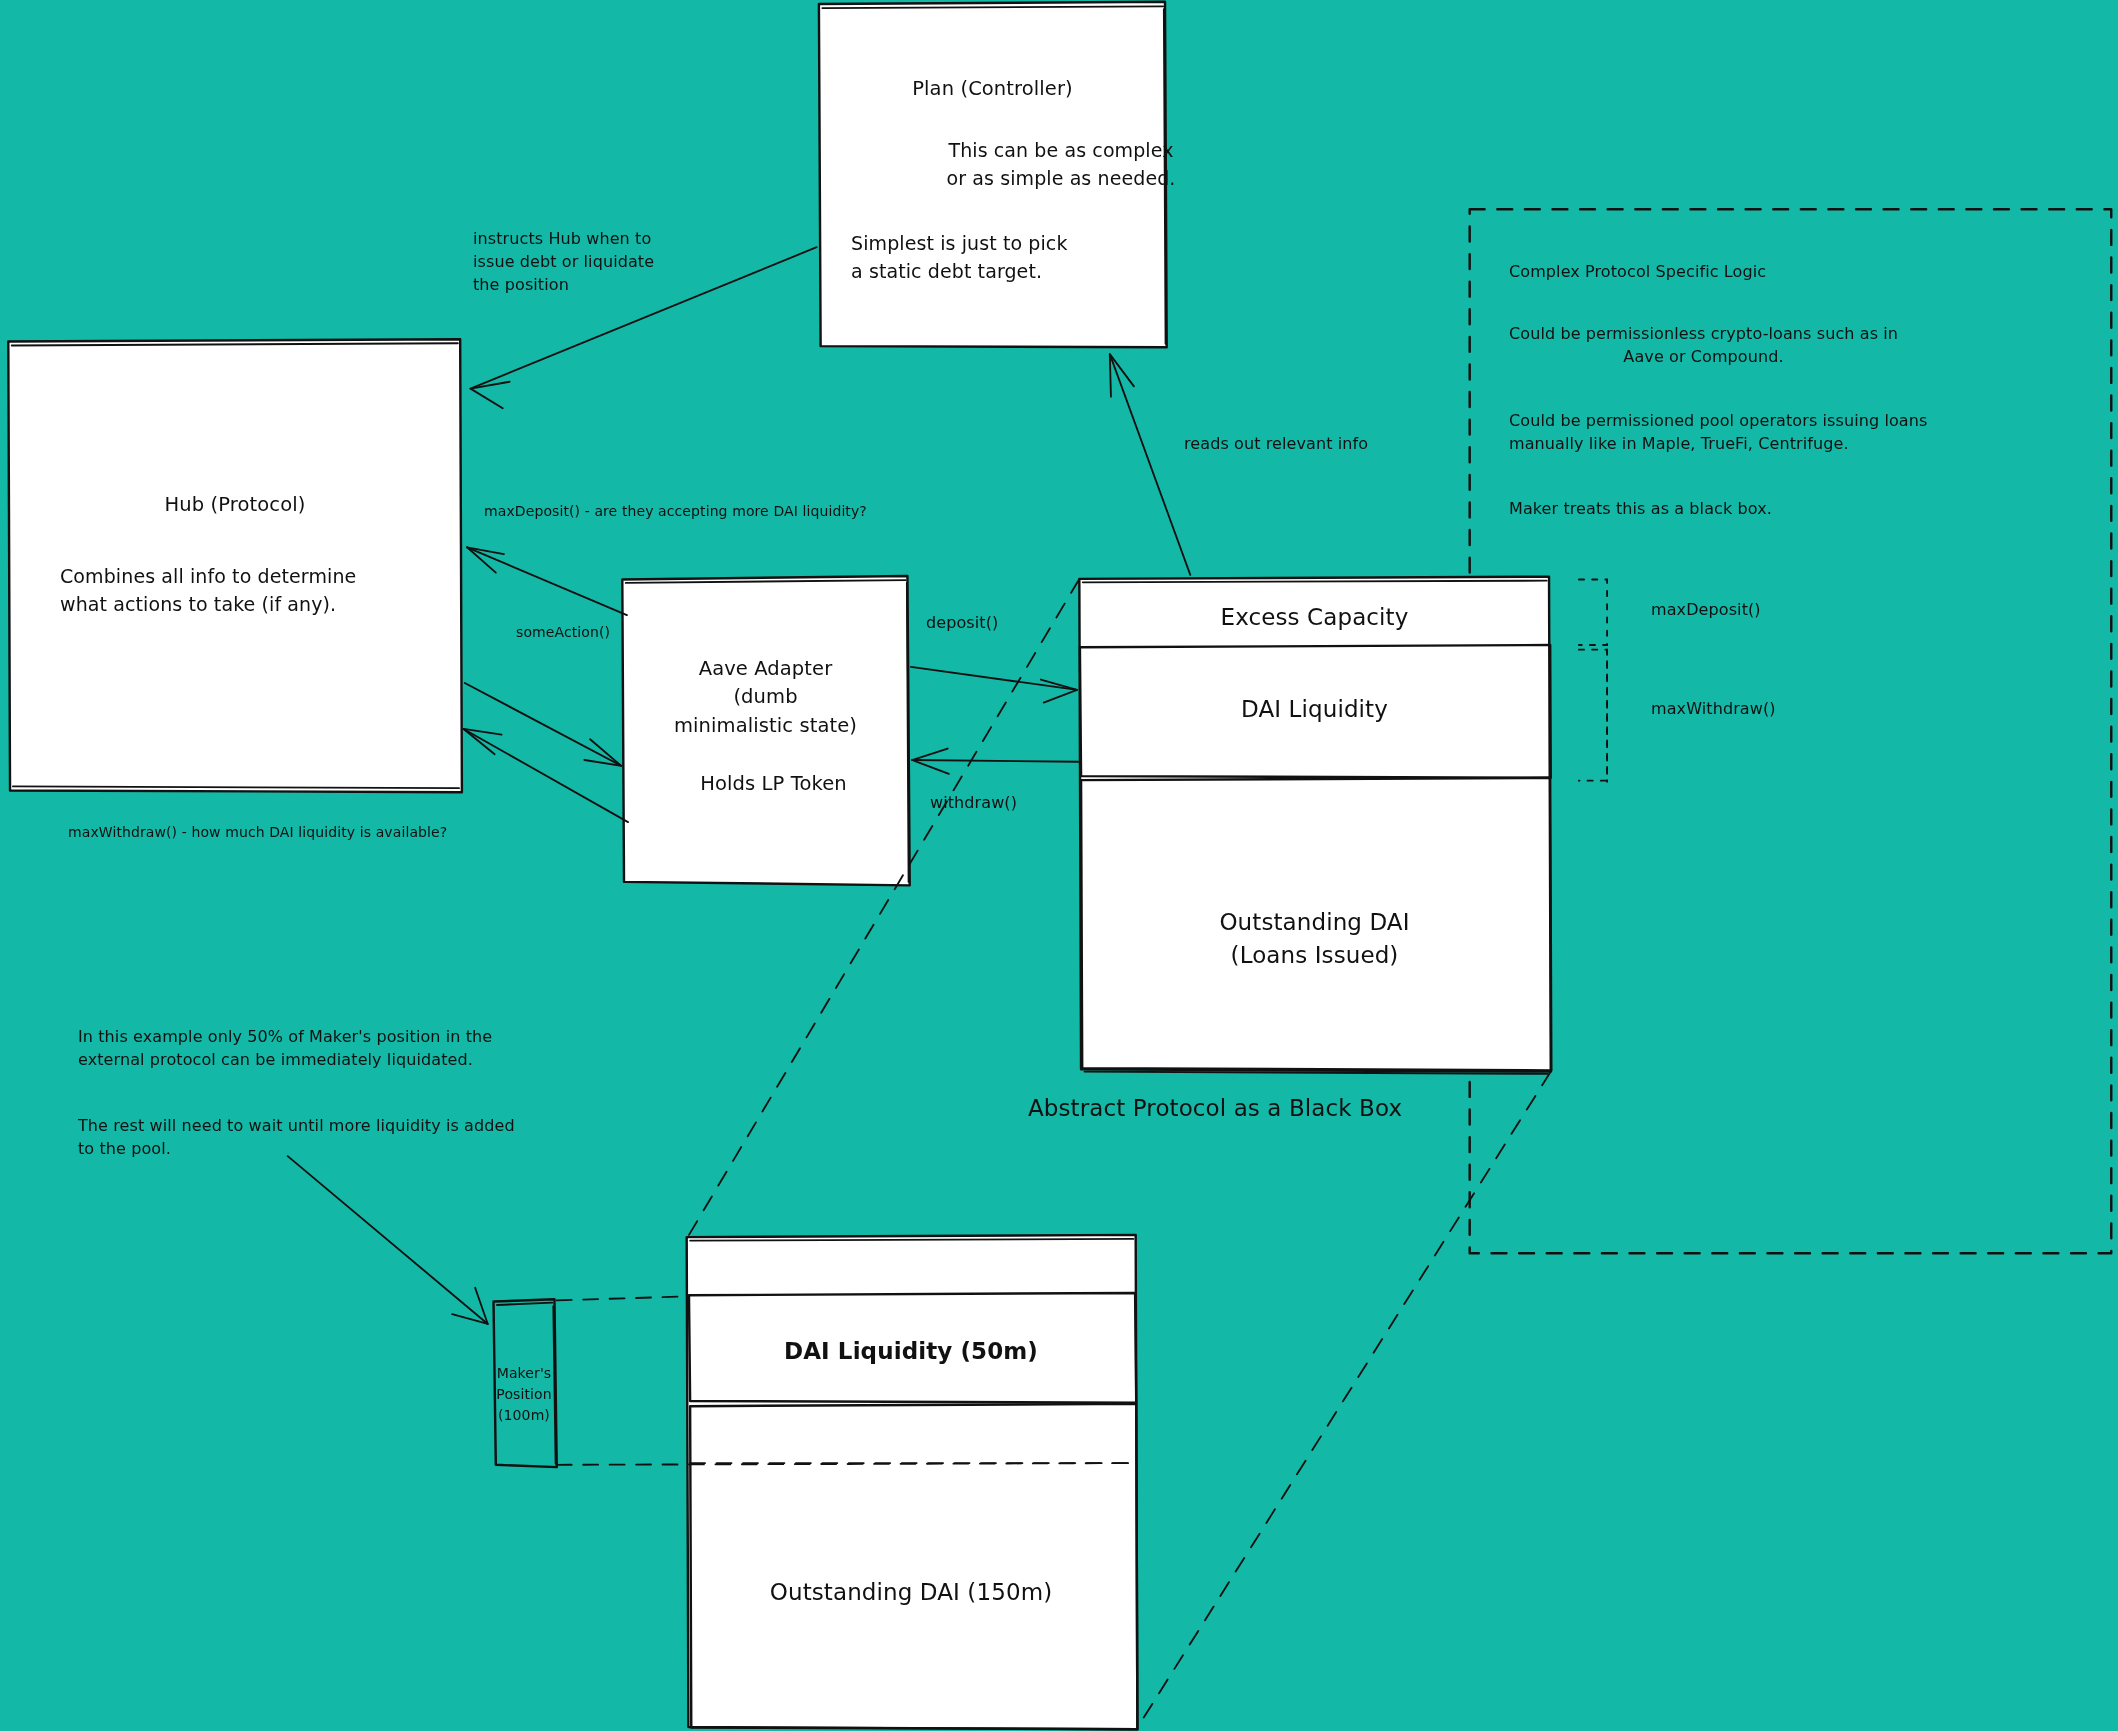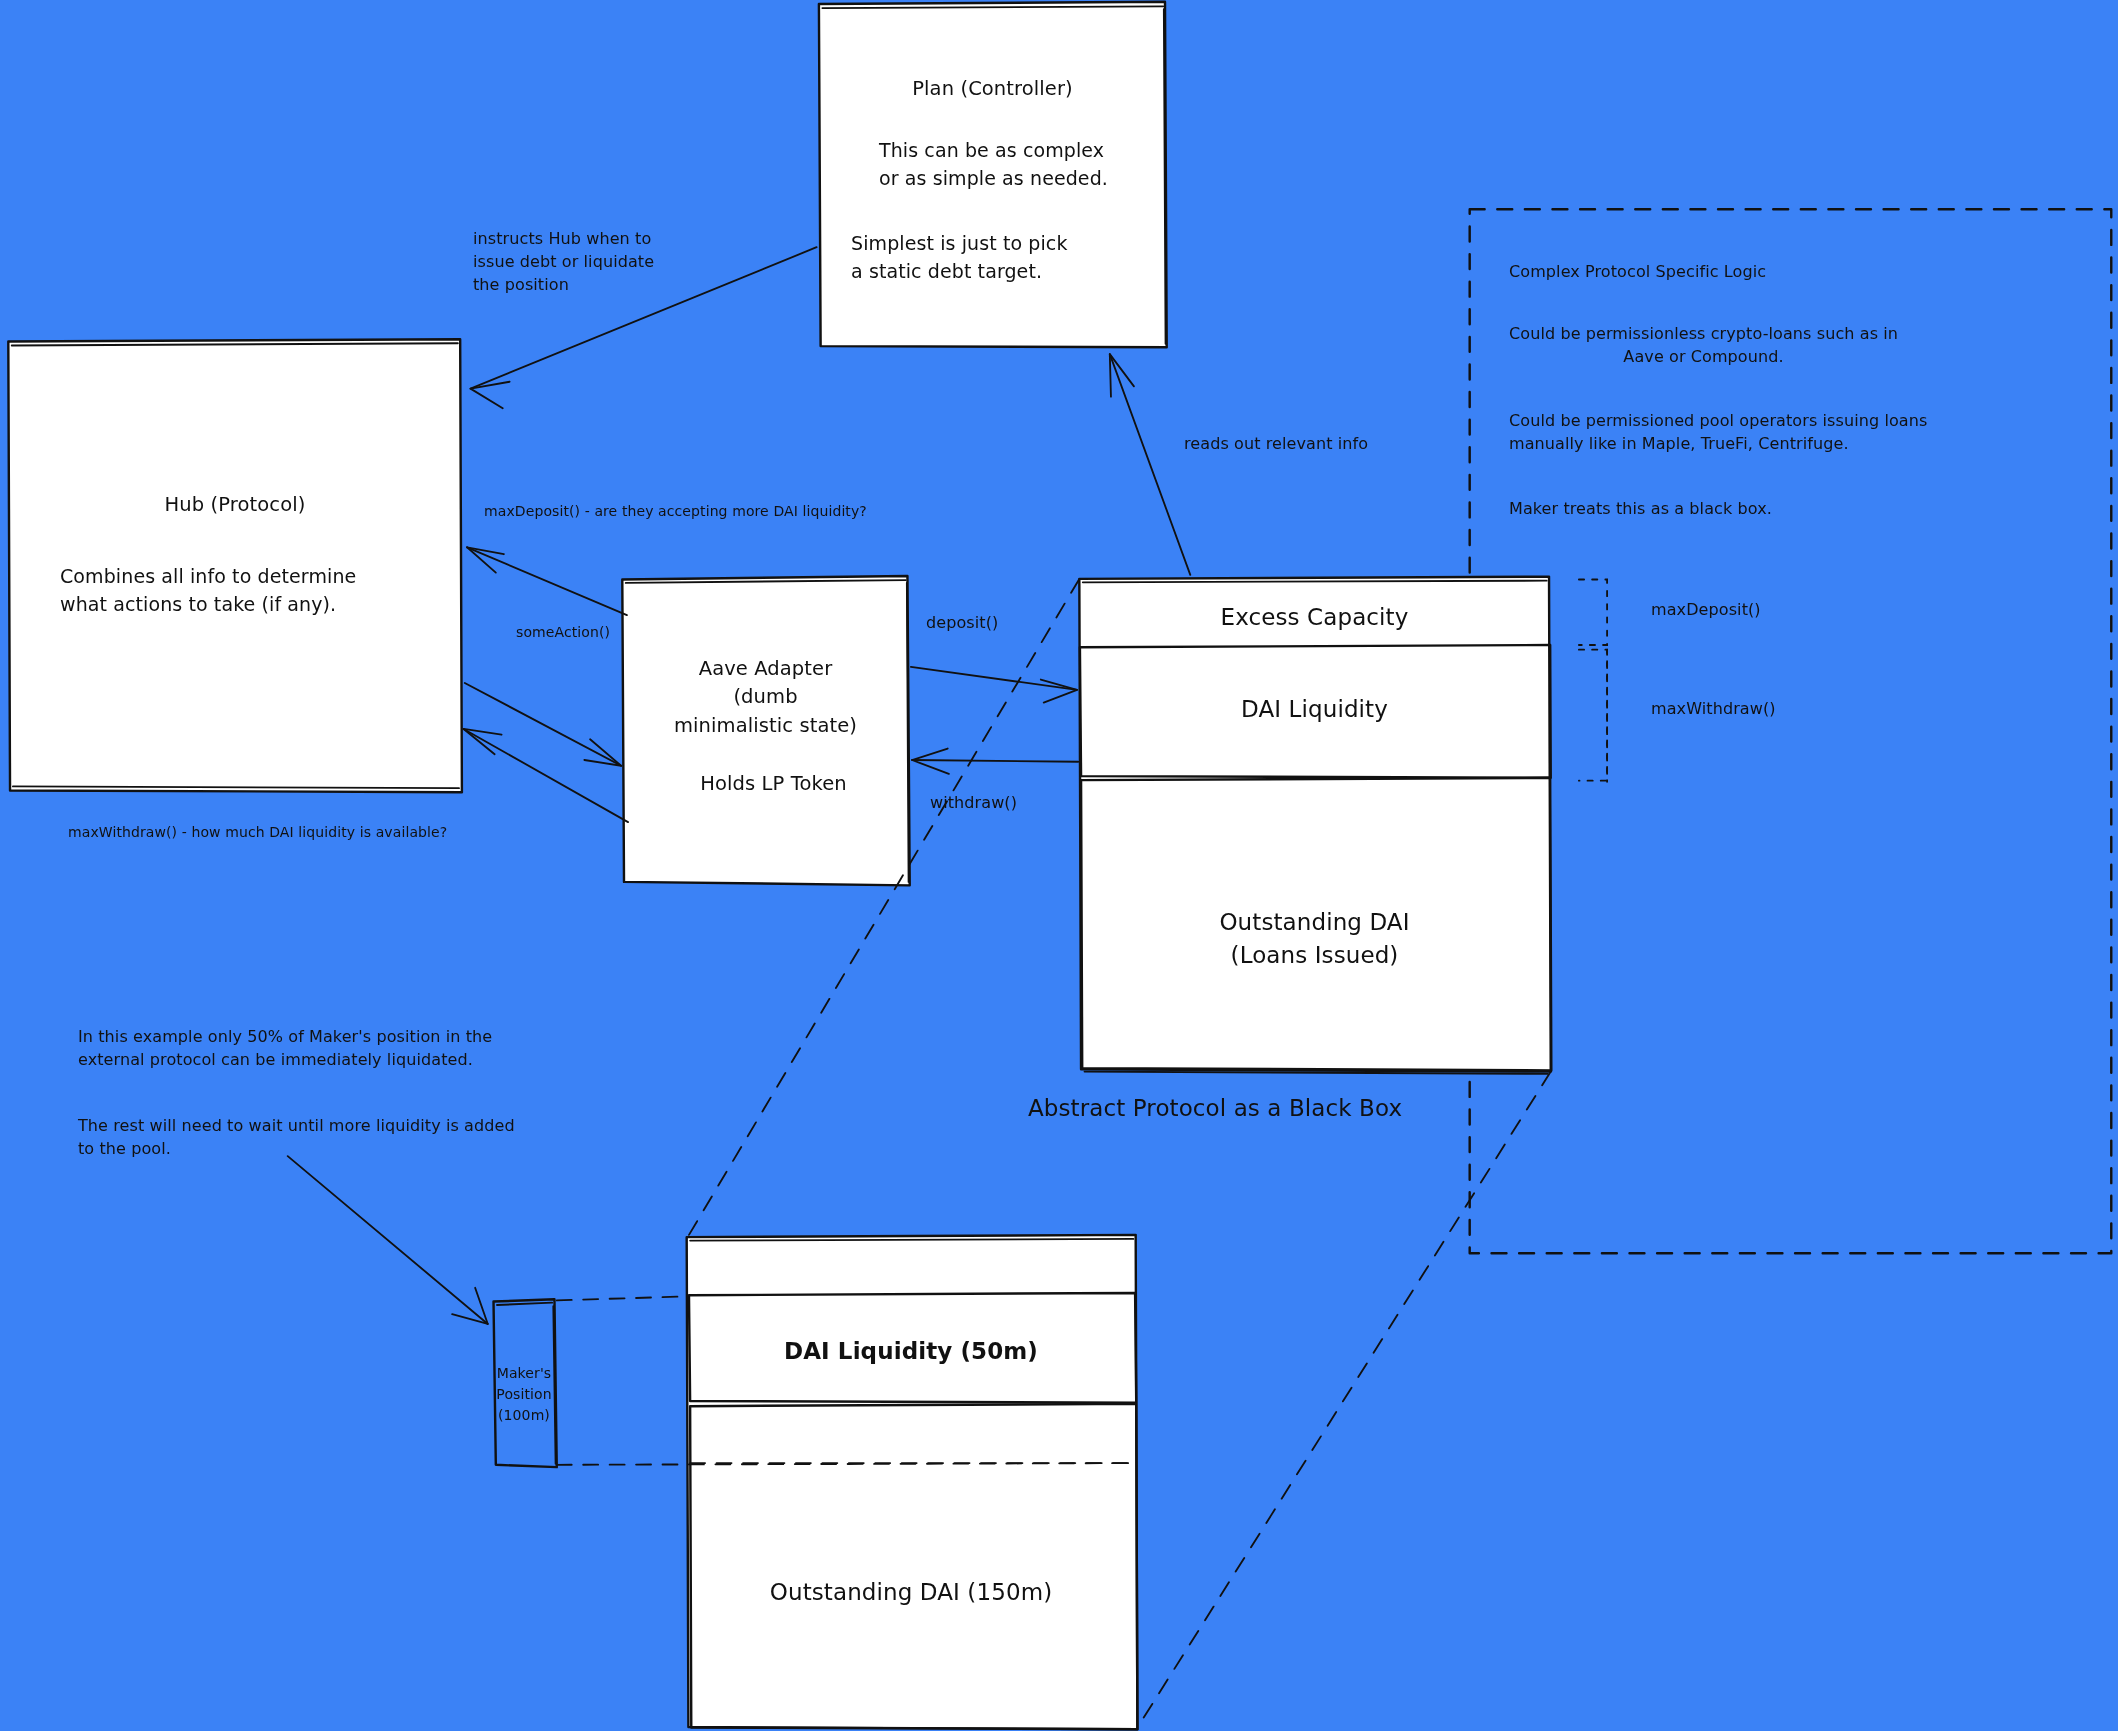--- a/index.html
+++ b/index.html
@@ -1,16 +1,16 @@
 <!DOCTYPE html>
 <html style="font-size:9.2px"><head>
 <meta charset="utf-8">
 <style>
   html,body{margin:0;padding:0;background:#ffffff;}
-  #root{position:relative;width:2119px;height:1731px;background:#3b82f6;
+  #root{position:relative;width:2119px;height:1731px;background:#14b8a6;
         font-family:"DejaVu Sans", sans-serif;}
   svg.layer{position:absolute;left:0;top:0;width:2119px;height:1731px;overflow:visible;}
   .tx{position:absolute;color:#111;line-height:1.45;white-space:pre;
       font-family:"DejaVu Sans", sans-serif; letter-spacing:0.1px;}
   .ctr{text-align:center;}
   .box-title{font-size:19.5px;}
   .body-txt{font-size:19px;}
   .small-txt{font-size:16px;}
   .tiny-txt{font-size:14px;}
   .band-lbl{font-size:23px;}
@@ -130,21 +130,21 @@
       <path class="s2" d="M500 2011 L848 2303"></path>
       <path class="s2" d="M848 2303 L786 2286 M848 2303 L826 2240"></path>
     </g>
 
     <g>
       <path class="s2" stroke-dasharray="26 20" d="M1200 2545 L1974 2545"></path>
     </g>
   </svg>
 
   <div class="tx ctr box-title" style="left:819px;top:75px;width:347px;">Plan (Controller)</div>
-  <div class="tx body-txt" style="left:879px;top:137px;width:322px;">This can be as complex
+  <div class="tx body-txt" style="left:900px;top:137px;width:322px;text-align:center;">This can be as complex
 or as simple as needed.</div>
   <div class="tx body-txt" style="left:851px;top:230px;width:322px;">Simplest is just to pick
 a static debt target.</div>
 
   <div class="tx ctr box-title" style="left:8px;top:491px;width:454px;">Hub (Protocol)</div>
   <div class="tx body-txt" style="left:60px;top:563px;width:402px;">Combines all info to determine
 what actions to take (if any).</div>
 
   <div class="tx ctr box-title" style="left:622px;top:655px;width:287px;">Aave Adapter
 (dumb

